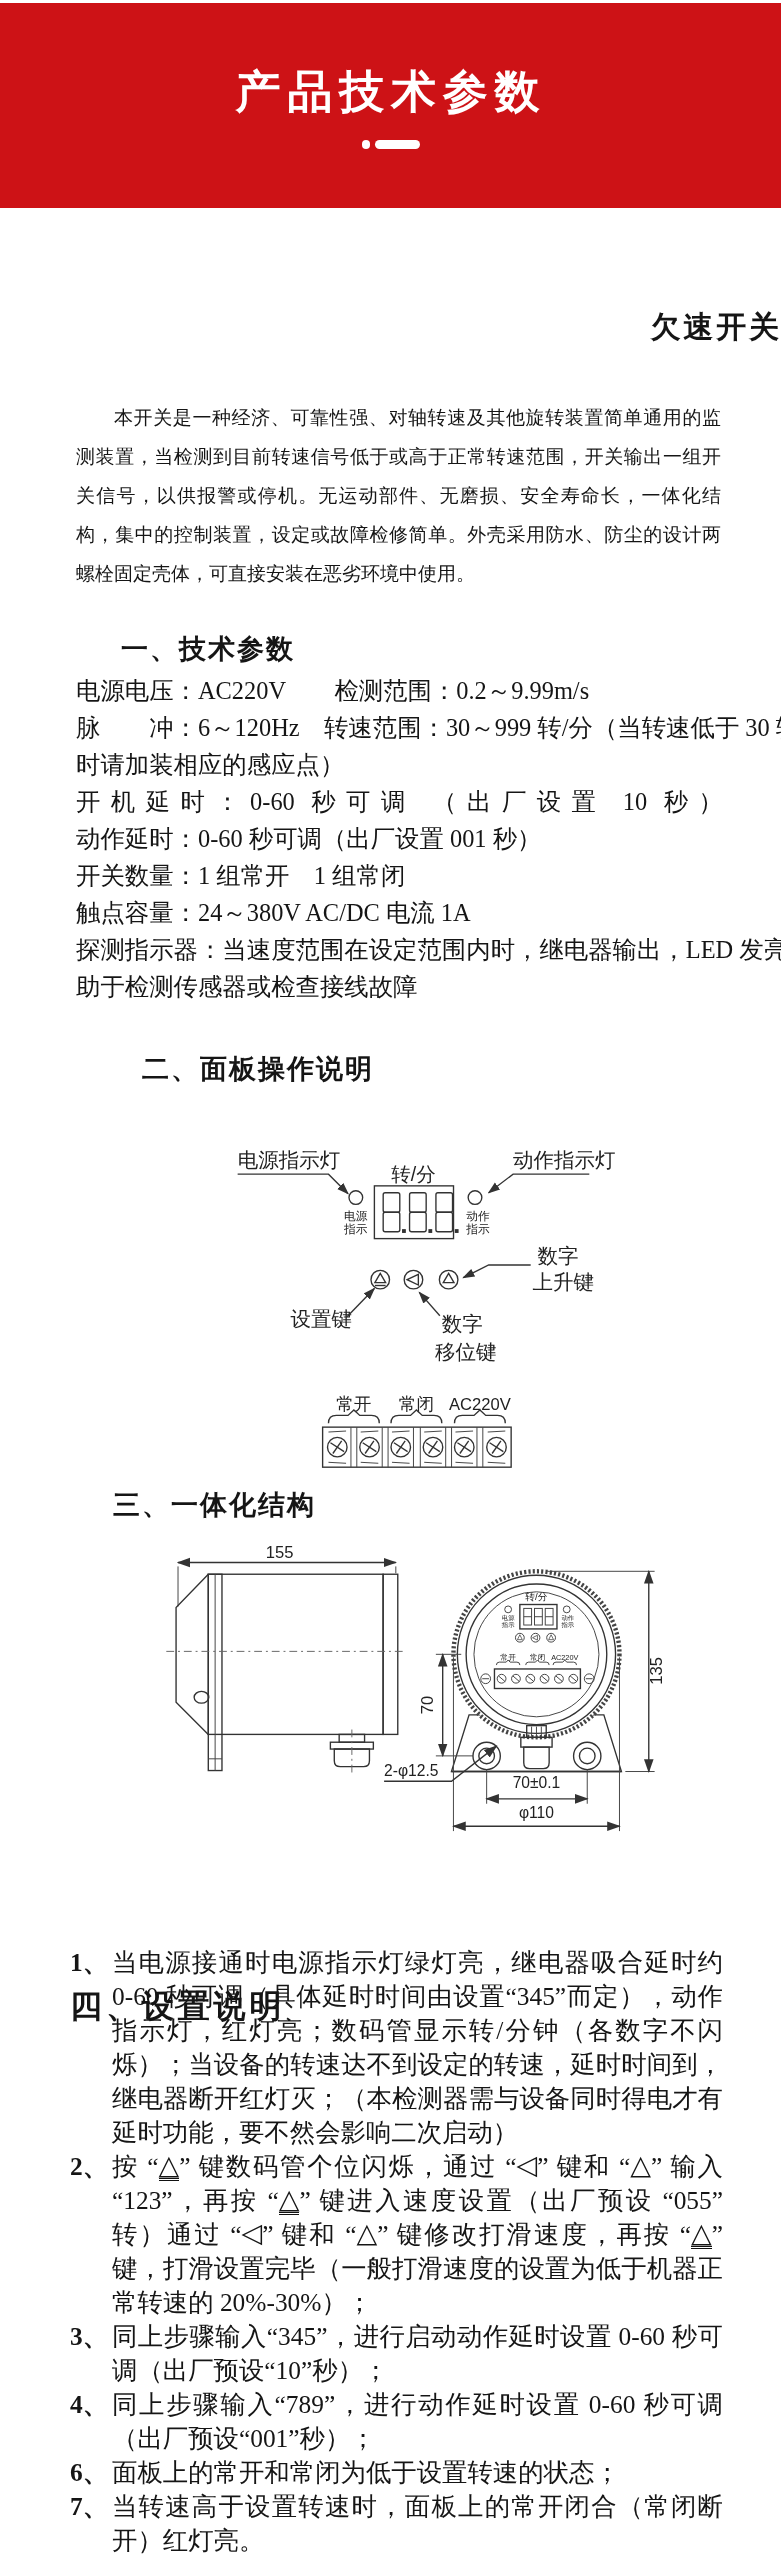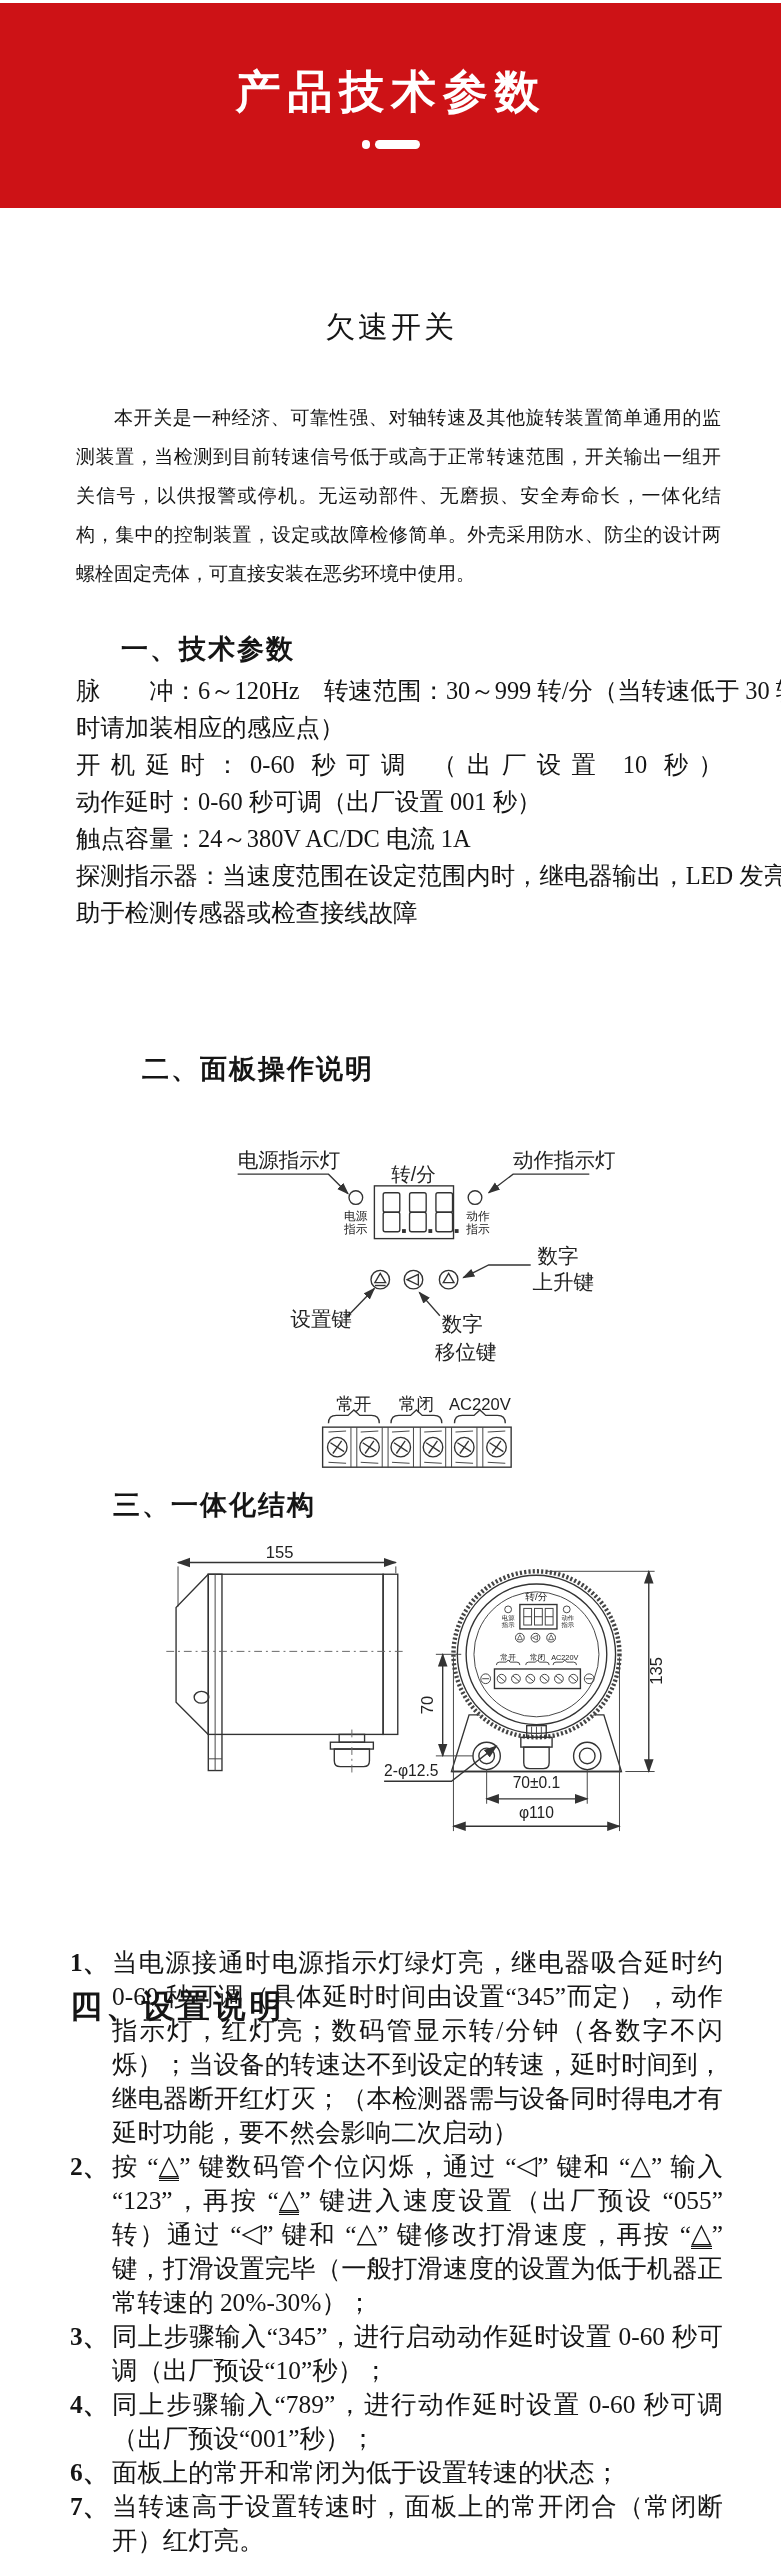--- a/index.html
+++ b/index.html
@@ -6,21 +6,21 @@
   body{width:782px;height:2576px;position:relative;font-family:"Liberation Serif","DejaVu Serif",serif;color:#151515;}
   .abs{position:absolute;}
 
   
   .banner{top:2.9px;left:0;width:782px;height:205px;background:#cd1216;display:flex;flex-direction:column;align-items:center;justify-content:center;}
   .banner h1{margin:0;color:#ffffff;font-family:"Liberation Sans","DejaVu Sans",sans-serif;font-weight:bold;font-size:45px;letter-spacing:6.8px;}
   .banner .dash{margin-top:17.6px;display:flex;align-items:center;}
   .banner .dash .dot{width:8.8px;height:8.8px;border-radius:50%;background:#fff;margin-right:4.9px;}
   .banner .dash .bar{width:45px;height:8.8px;border-radius:4.9px;background:#fff;}
 
-  .doc-title{top:307px;left:0;width:782px;text-align:center;font-size:30px;letter-spacing:2.9px;}
+  .doc-title{top:307px;left:0;width:782px;text-align:right;font-size:30px;letter-spacing:2.9px;font-weight:bold;}
 
   .intro{top:379px;left:76px;width:645px;font-size:19px;line-height:39px;text-align:justify;text-indent:2em;}
 
   .sec-h{font-size:27px;font-weight:bold;letter-spacing:2px;}
   .h-tech{top:631px;left:121px;}
   .h-panel{top:1051px;left:113px;margin-left:29px;}
   .h-dims{top:1487px;left:113px;}
   .h-set{top:1985px;left:70px;font-size:32px;letter-spacing:3.9px;}
 
   .params{top:672px;left:76px;width:647px;}
@@ -50,24 +50,26 @@
     <div class="bar"></div>
   </div>
 </div>
 
 <div class="abs doc-title">欠速开关</div>
 
 <p class="abs intro">本开关是一种经济、可靠性强、对轴转速及其他旋转装置简单通用的监测装置，当检测到目前转速信号低于或高于正常转速范围，开关输出一组开关信号，以供报警或停机。无运动部件、无磨损、安全寿命长，一体化结构，集中的控制装置，设定或故障检修简单。外壳采用防水、防尘的设计两螺栓固定壳体，可直接安装在恶劣环境中使用。</p>
 
 <div class="abs sec-h h-tech">一、技术参数</div>
 <div class="abs params">
+  <p>电源电压：AC220V　　检测范围：0.2～9.99m/s</p>
   <p>脉　　冲：6～120Hz　转速范围：30～999 转/分（当转速低于 30 转</p>
   <p>时请加装相应的感应点）</p>
   <p class="spread">开机延时：0-60 秒可调 （出厂设置 10 秒）</p>
   <p>动作延时：0-60 秒可调（出厂设置 001 秒）</p>
+  <p>开关数量：1 组常开　1 组常闭</p>
   <p>触点容量：24～380V AC/DC 电流 1A</p>
   <p>探测指示器：当速度范围在设定范围内时，继电器输出，LED 发亮有</p>
   <p>助于检测传感器或检查接线故障</p>
 </div>
 
 <div class="abs sec-h h-panel">二、面板操作说明</div>
 
 <svg class="abs" style="top:1138px;left:137px;" width="508" height="337" viewBox="0 0 520 345">
   <defs>
     <marker id="ah" viewBox="0 0 10 10" refX="9" refY="5" markerWidth="9" markerHeight="9" orient="auto-start-reverse">

